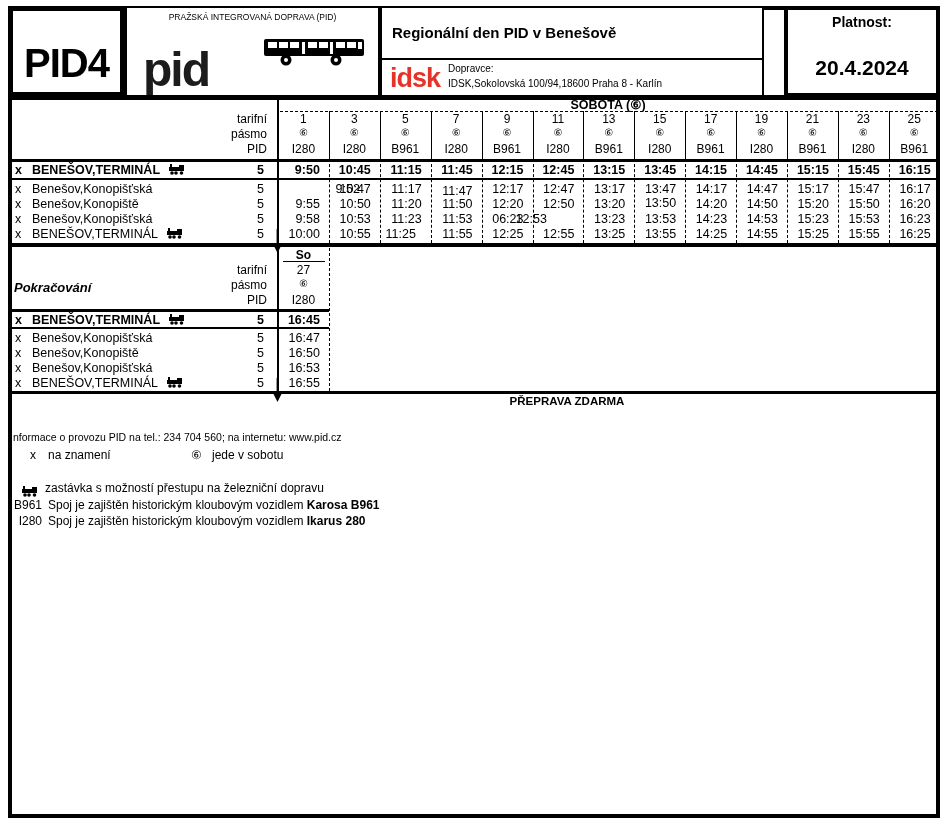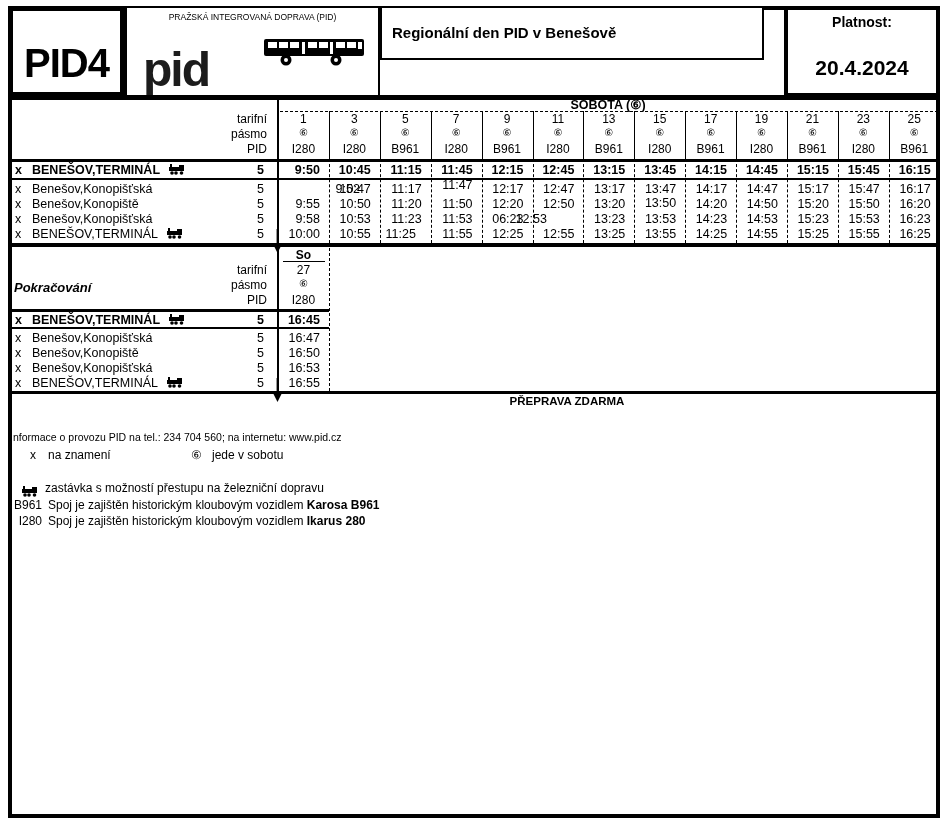--- a/index.html
+++ b/index.html
@@ -81,20 +81,25 @@
         <circle cx="72" cy="24" r="5.5" fill="#000"></circle>
           <circle cx="72" cy="24" r="2" fill="#fff"></circle>
       </svg>
     </span>
   </div>
 
   <div class="box" id="titlebox">
     <span>Regionální den PID v Benešově</span>
   </div>
 
+  <div class="box" id="carrierbox">
+    <div class="idsk" style="color: rgb(230, 51, 41);">idsk</div>
+    <div class="carrlabel">Dopravce:</div>
+    <div class="carraddr">IDSK,Sokolovská 100/94,18600 Praha 8 - Karlín</div>
+  </div>
 
   <div class="box" id="validitybox">
     <div class="vlabel">Platnost:</div>
     <div class="vdate">20.4.2024</div>
   </div>
 
   <div class="hl" style="left:8px;top:95px;width:932px;height:5px;"></div>
   <div class="vl" style="left:277px;top:100px;width:2px;height:291px;"></div>
   <div class="dashh" style="left:280px;top:111px;width:658px;"></div>
   <div class="hl" style="left:8px;top:159px;width:932px;height:3px;"></div>
@@ -201,21 +206,21 @@
       <div class="t b" style="left: 685.2px; top: 163px; width: 41.9px;">14:15</div>
       <div class="t b" style="left: 736.1px; top: 163px; width: 41.9px;">14:45</div>
       <div class="t b" style="left: 787px; top: 163px; width: 41.9px;">15:15</div>
       <div class="t b" style="left: 837.9px; top: 163px; width: 41.9px;">15:45</div>
       <div class="t b" style="left: 888.8px; top: 163px; width: 41.9px;">16:15</div>
       <div class="rowname" style="top: 182px;"><span class="flag">x</span><span>Benešov,Konopišťská</span></div>
       <div class="z" style="top: 182px;">5</div>
       <div class="t" style="left: 278px; top: 182px; width: 41.9px; padding-left: 40px;">9:52</div>
       <div class="t" style="left: 328.9px; top: 182px; width: 41.9px;">10:47</div>
       <div class="t" style="left: 379.8px; top: 182px; width: 41.9px;">11:17</div>
-      <div class="t" style="left: 430.7px; top: 178px; width: 41.9px;">11:47</div>
+      <div class="t" style="left: 430.7px; top: 184px; width: 41.9px;">11:47</div>
       <div class="t" style="left: 481.6px; top: 182px; width: 41.9px;">12:17</div>
       <div class="t" style="left: 532.5px; top: 182px; width: 41.9px;">12:47</div>
       <div class="t" style="left: 583.4px; top: 182px; width: 41.9px;">13:17</div>
       <div class="t" style="left: 634.3px; top: 182px; width: 41.9px;">13:47</div>
       <div class="t" style="left: 685.2px; top: 182px; width: 41.9px;">14:17</div>
       <div class="t" style="left: 736.1px; top: 182px; width: 41.9px;">14:47</div>
       <div class="t" style="left: 787px; top: 182px; width: 41.9px;">15:17</div>
       <div class="t" style="left: 837.9px; top: 182px; width: 41.9px;">15:47</div>
       <div class="t" style="left: 888.8px; top: 182px; width: 41.9px;">16:17</div>
       <div class="rowname" style="top: 197px;"><span class="flag">x</span><span>Benešov,Konopiště</span></div>

